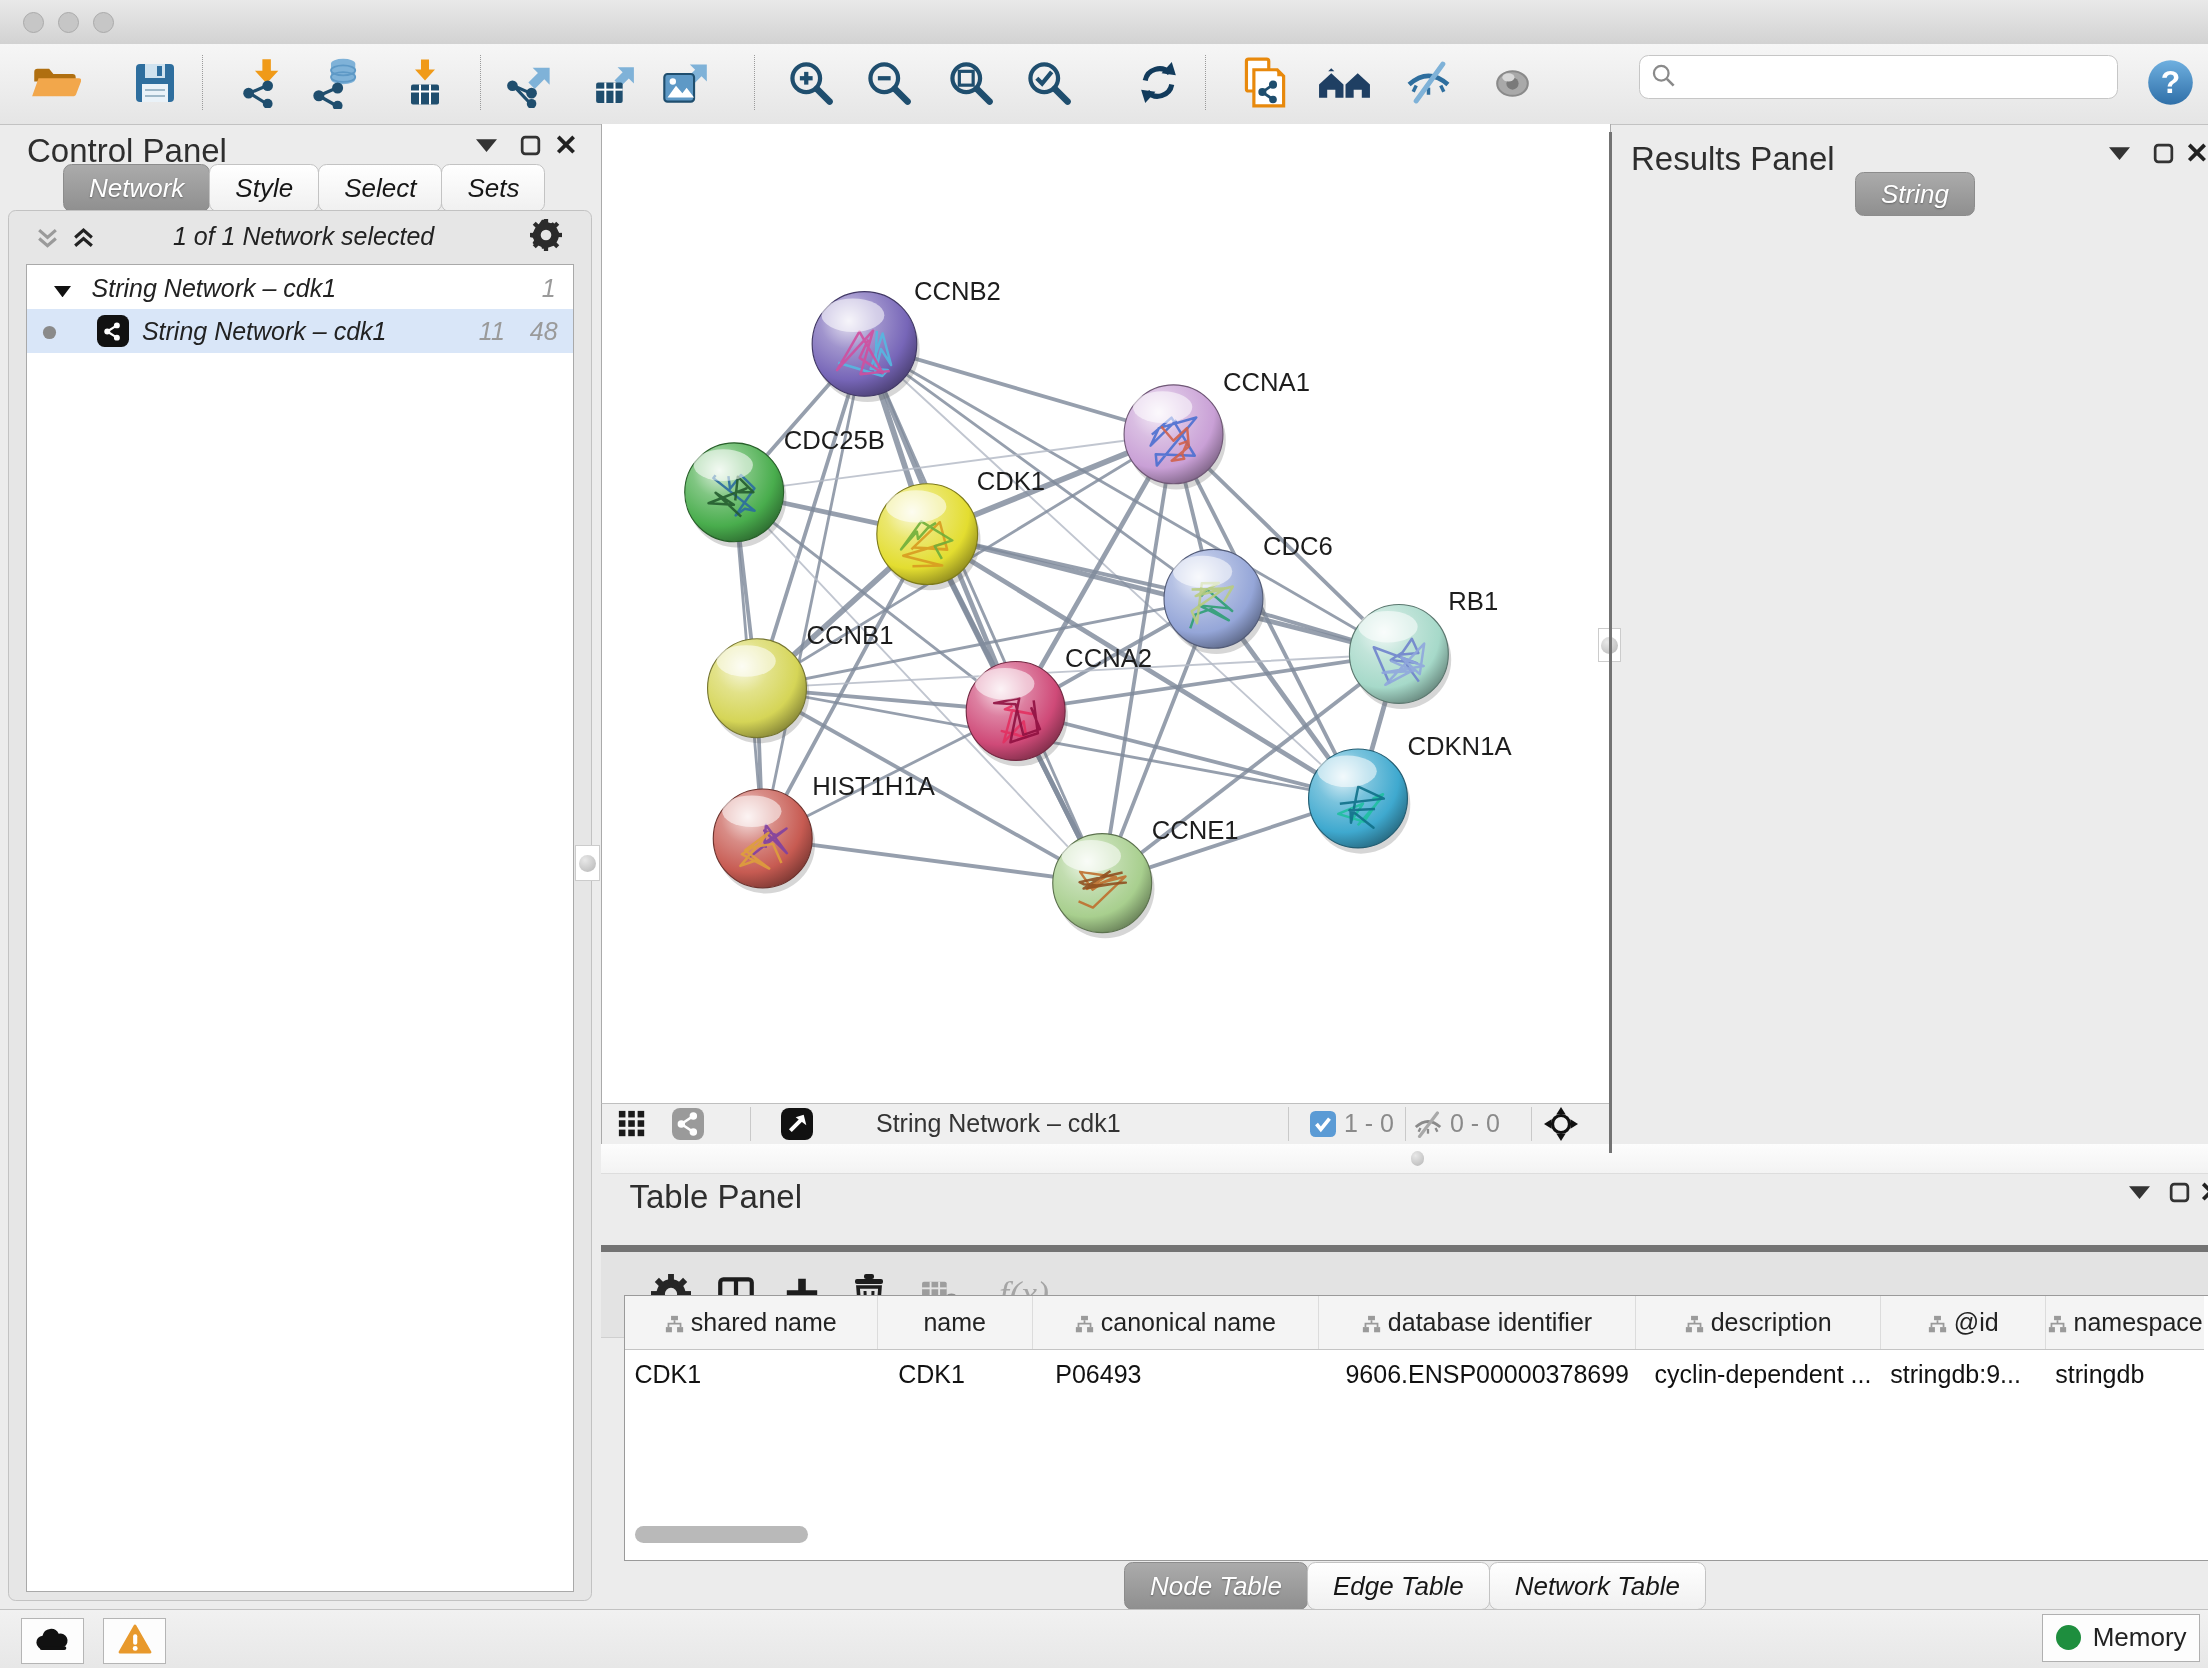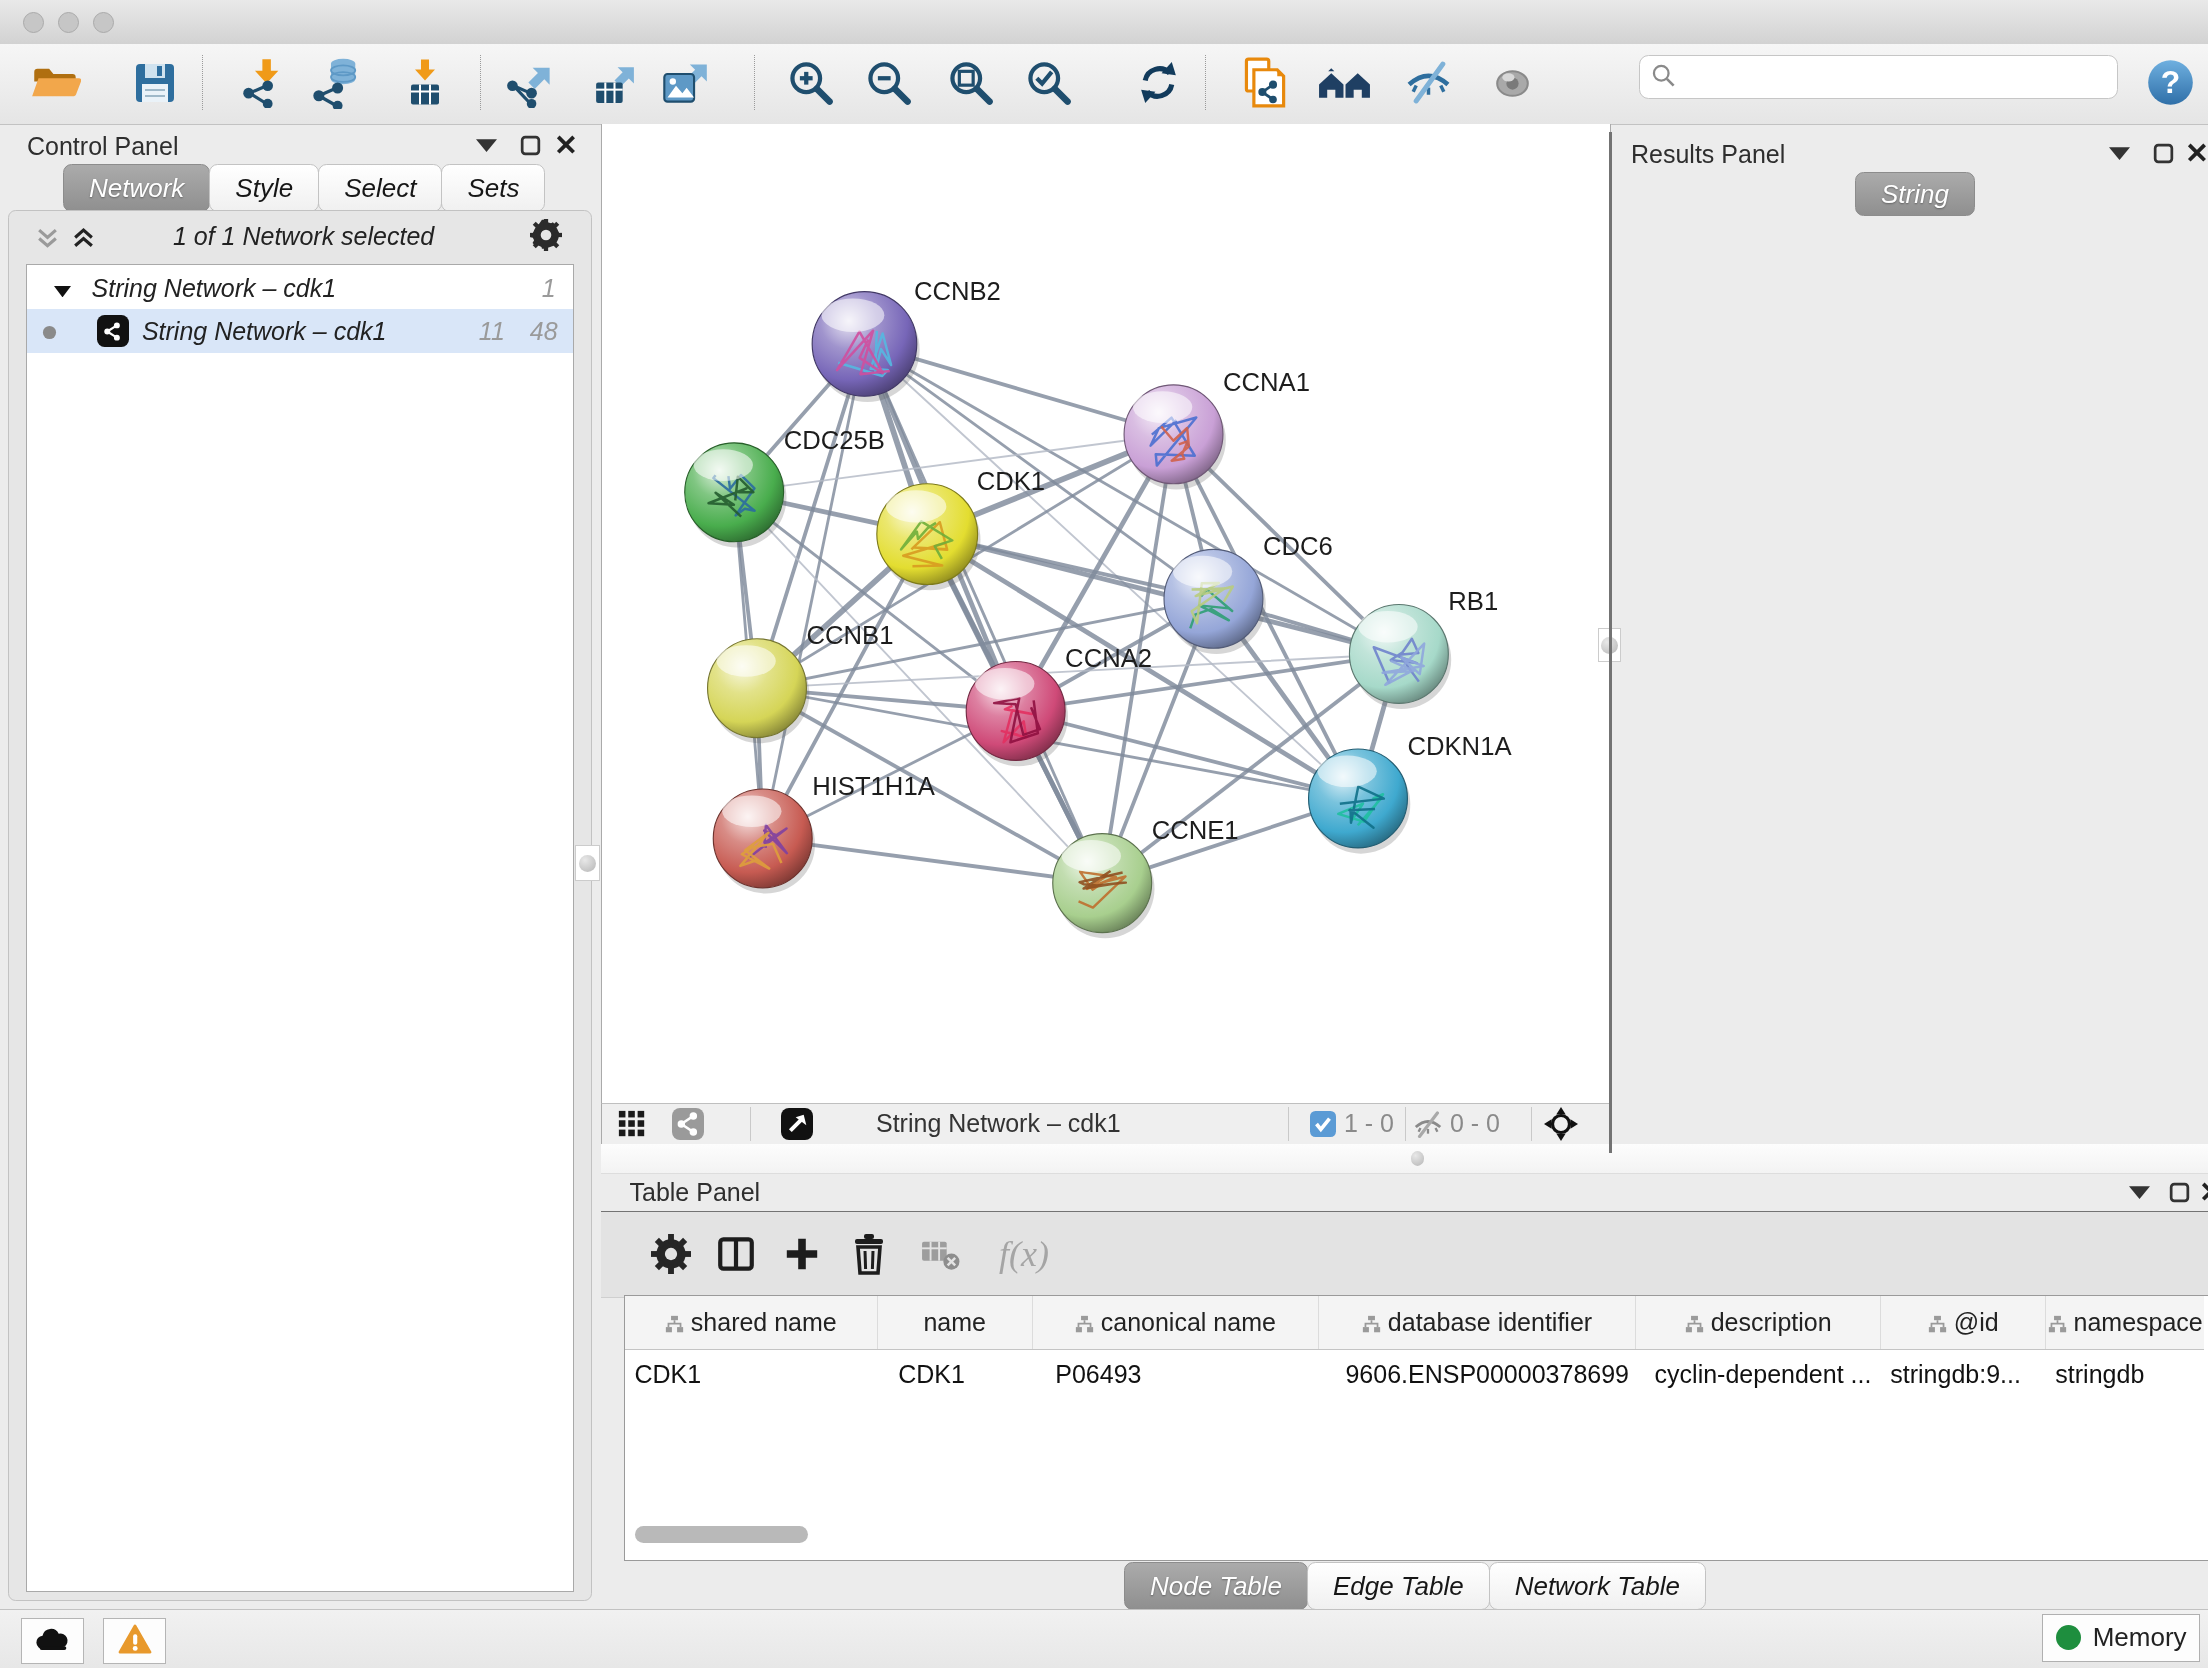--- a/index.html
+++ b/index.html
@@ -14,21 +14,21 @@
     font-size:27px;color:#3f3f3f;}
   
   .toolbar{left:0;top:44px;width:2208px;height:80px;
     background:linear-gradient(#f6f6f6,#e5e5e5);border-bottom:1px solid #c2c2c2;}
   .tbtn{position:absolute;top:9.5px;width:57px;height:61px;display:flex;
     align-items:center;justify-content:center;}
   .tsep{position:absolute;top:11.4px;height:55px;border-left:1.9px dotted #9a9a9a;}
   .searchbox{position:absolute;left:1639px;top:11.4px;width:477px;height:42px;
     background:#fff;border:1.9px solid #c6c6c6;border-radius:9.5px;display:flex;align-items:center;}
   
-  .ptitle{font-size:25px;color:#2e2e2e;}
+  .ptitle{font-size:33px;color:#2e2e2e;}
   .picon{position:absolute;top:0;width:32px;height:32px;display:flex;align-items:center;justify-content:center;}
   .tab{height:46px;line-height:46px;padding:0 25px;font-size:26px;display:inline-block;
     background:linear-gradient(#ffffff,#f0f0f0);border:1px solid #c3c3c3;color:#161616;
     border-radius:8.6px;margin-right:-1px;text-align:center;font-style:italic;}
   .tab.sel{background:linear-gradient(#ababab,#8f8f8f);color:#fff;
     text-shadow:0 1px 1.9px rgba(0,0,0,.35);border-color:#8c8c8c;}
   
   .cp-body{left:7.6px;top:209px;width:582px;height:1389px;background:#e6e6e6;
     border:1px solid #c2c2c2;border-radius:7.6px;font-style:italic;}
   .treebox{position:absolute;left:17px;top:53px;width:546px;height:1326px;
@@ -41,22 +41,22 @@
   .canvas{left:601px;top:124px;width:1008px;height:980px;background:#fff;
     border-left:1px solid #aaa;border-right:1px solid #aaa;}
   .netfooter{left:601px;top:1103px;width:1008px;height:40px;background:#efefef;
     border-top:1px solid #bfbfbf;border-left:1px solid #aaa;border-right:1px solid #aaa;}
   .fitem{position:absolute;top:3.8px;height:32px;display:flex;align-items:center;justify-content:center;}
   .fsep{position:absolute;top:2.9px;height:34px;border-left:1px solid #c9c9c9;}
   .hsplit{left:601px;top:1144px;width:1607px;height:28.5px;
     background:linear-gradient(#fdfdfd,#f3f3f3);border-bottom:1px solid #ddd;}
   .serif{font-family:"Liberation Serif",serif;}
   
-  .tp-toolbar{left:601px;top:1211px;width:1607px;height:85px;background:#e3e3e3;
-    border-top:1px solid #737373;border-bottom:1px solid #cfcfcf;}
+  .tp-toolbar{left:601px;top:1245px;width:1607px;height:85px;background:#e3e3e3;
+    border-top:7px solid #737373;border-bottom:1px solid #cfcfcf;}
   .ttbtn{position:absolute;top:13.3px;width:55px;height:57px;display:flex;align-items:center;justify-content:center;}
   .tablewrap{left:624px;top:1295px;width:1583px;height:264px;background:#fff;
     border:1.9px solid #9a9a9a;overflow:hidden;}
   table{border-collapse:collapse;table-layout:fixed;width:1579px;font-size:25px;}
   th{height:51px;background:#f4f4f4;border-bottom:1.9px solid #c4c4c4;border-right:1px solid #dcdcdc;
      font-weight:normal;color:#222;text-align:center;}
   td{height:46px;padding-left:9.5px;color:#111;text-align:left;vertical-align:middle;}
   .hscroll{position:absolute;left:9.5px;top:230px;width:173px;height:17px;border-radius:8.6px;background:#b9b9b9;}
   .btabs{left:1124px;top:1562px;height:30px;}
   

